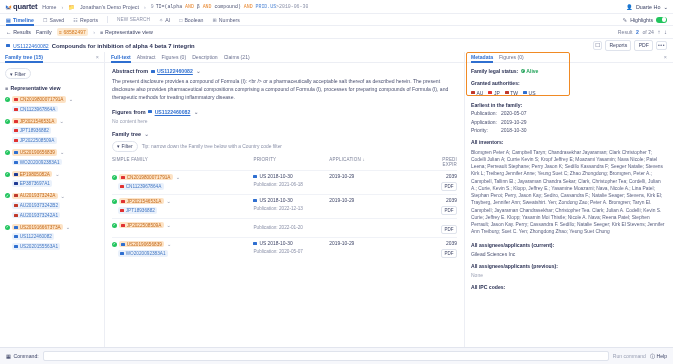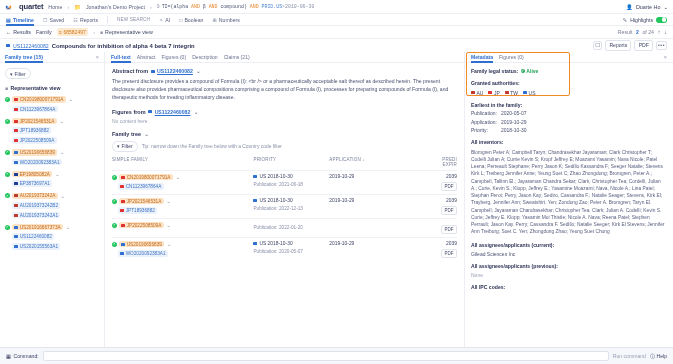--- a/index.html
+++ b/index.html
@@ -12,21 +12,21 @@
     -webkit-font-smoothing: antialiased;
   }
   .app { width:673px; height:364px; display:flex; flex-direction:column; background:#fff; }
 
   
   .topbar {
     height:14px; display:flex; align-items:center; gap:5px;
     padding:0 5px; background:#fff; border-bottom:1px solid #eceef4;
     font-size:5.4px;
   }
-  .logo-wrap { display:flex; align-items:flex-end; gap:7px; }
+  .logo-wrap { display:flex; align-items:flex-end; gap:1px; }
   .logo-mark { width:7px; height:7px; position:relative; }
   .logo-mark svg { display:block; }
   .logo-text { font-weight:bold; font-size:7.6px; color:#2b3154; letter-spacing:-0.2px; }
   .crumb { color:#5a6080; font-size:5.3px; }
   .crumb-sep { color:#aab0c4; font-size:5.3px; }
   .folder-ico { color:#7b8199; font-size:5.4px; }
   .query {
     font-family:"Liberation Mono", monospace; font-size:4.9px; color:#4a5070;
     display:flex; align-items:center; gap:2px; white-space:nowrap; overflow:hidden;
   }

